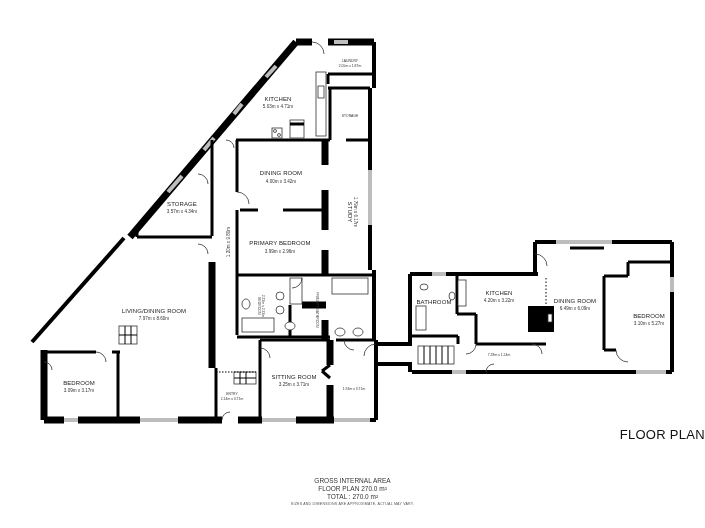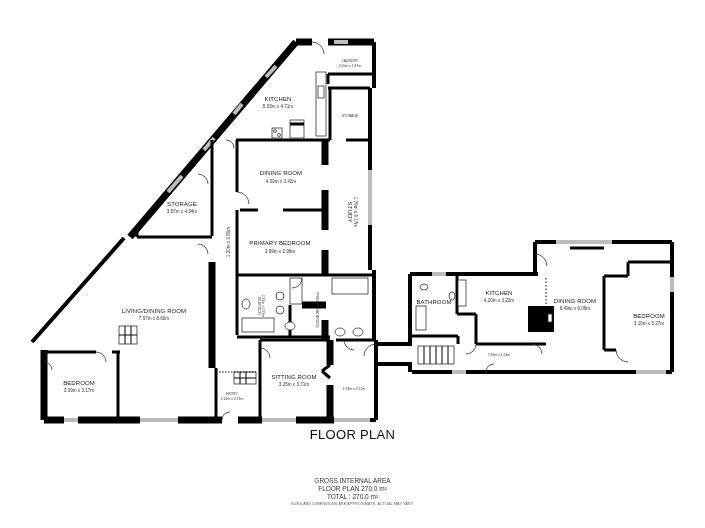--- a/index.html
+++ b/index.html
@@ -10,21 +10,21 @@
   .wall-thick { fill: none; stroke: #000; stroke-width: 7; }
   .iwall { fill: none; stroke: #000; stroke-width: 3; }
   .thin { fill: none; stroke: #000; stroke-width: 1; }
   .win { stroke: #bdbdbd; stroke-width: 4; }
   .door { fill: none; stroke: #333; stroke-width: 0.8; }
   .fixture { fill: #fff; stroke: #333; stroke-width: 0.8; }
   .solid { fill: #000; }
   .lbl { font-size: 6px; fill: #222; text-anchor: middle; letter-spacing: 0.1px; }
   .dim { font-size: 4.6px; fill: #333; text-anchor: middle; }
   .tiny { font-size: 3.4px; fill: #333; text-anchor: middle; }
-  .title { position: absolute; left: 0; width: 705px; top: 427px; text-align: center;
+  .title { position: absolute; left: 0; width: 705px; top: 427px; text-align: right;
            font-size: 13px; color: #111; letter-spacing: 0.3px; }
   .area { position: absolute; left: 0; width: 705px; text-align: center; color: #333; }
   .area1 { top: 477px; font-size: 6.5px; }
   .area2 { top: 485px; font-size: 6.5px; }
   .area3 { top: 493px; font-size: 6.5px; }
   .disc { position: absolute; left: 0; width: 705px; top: 502px; text-align: center;
           font-size: 3.6px; color: #555; letter-spacing: 0.2px; }
 </style>
 </head>
 <body>

